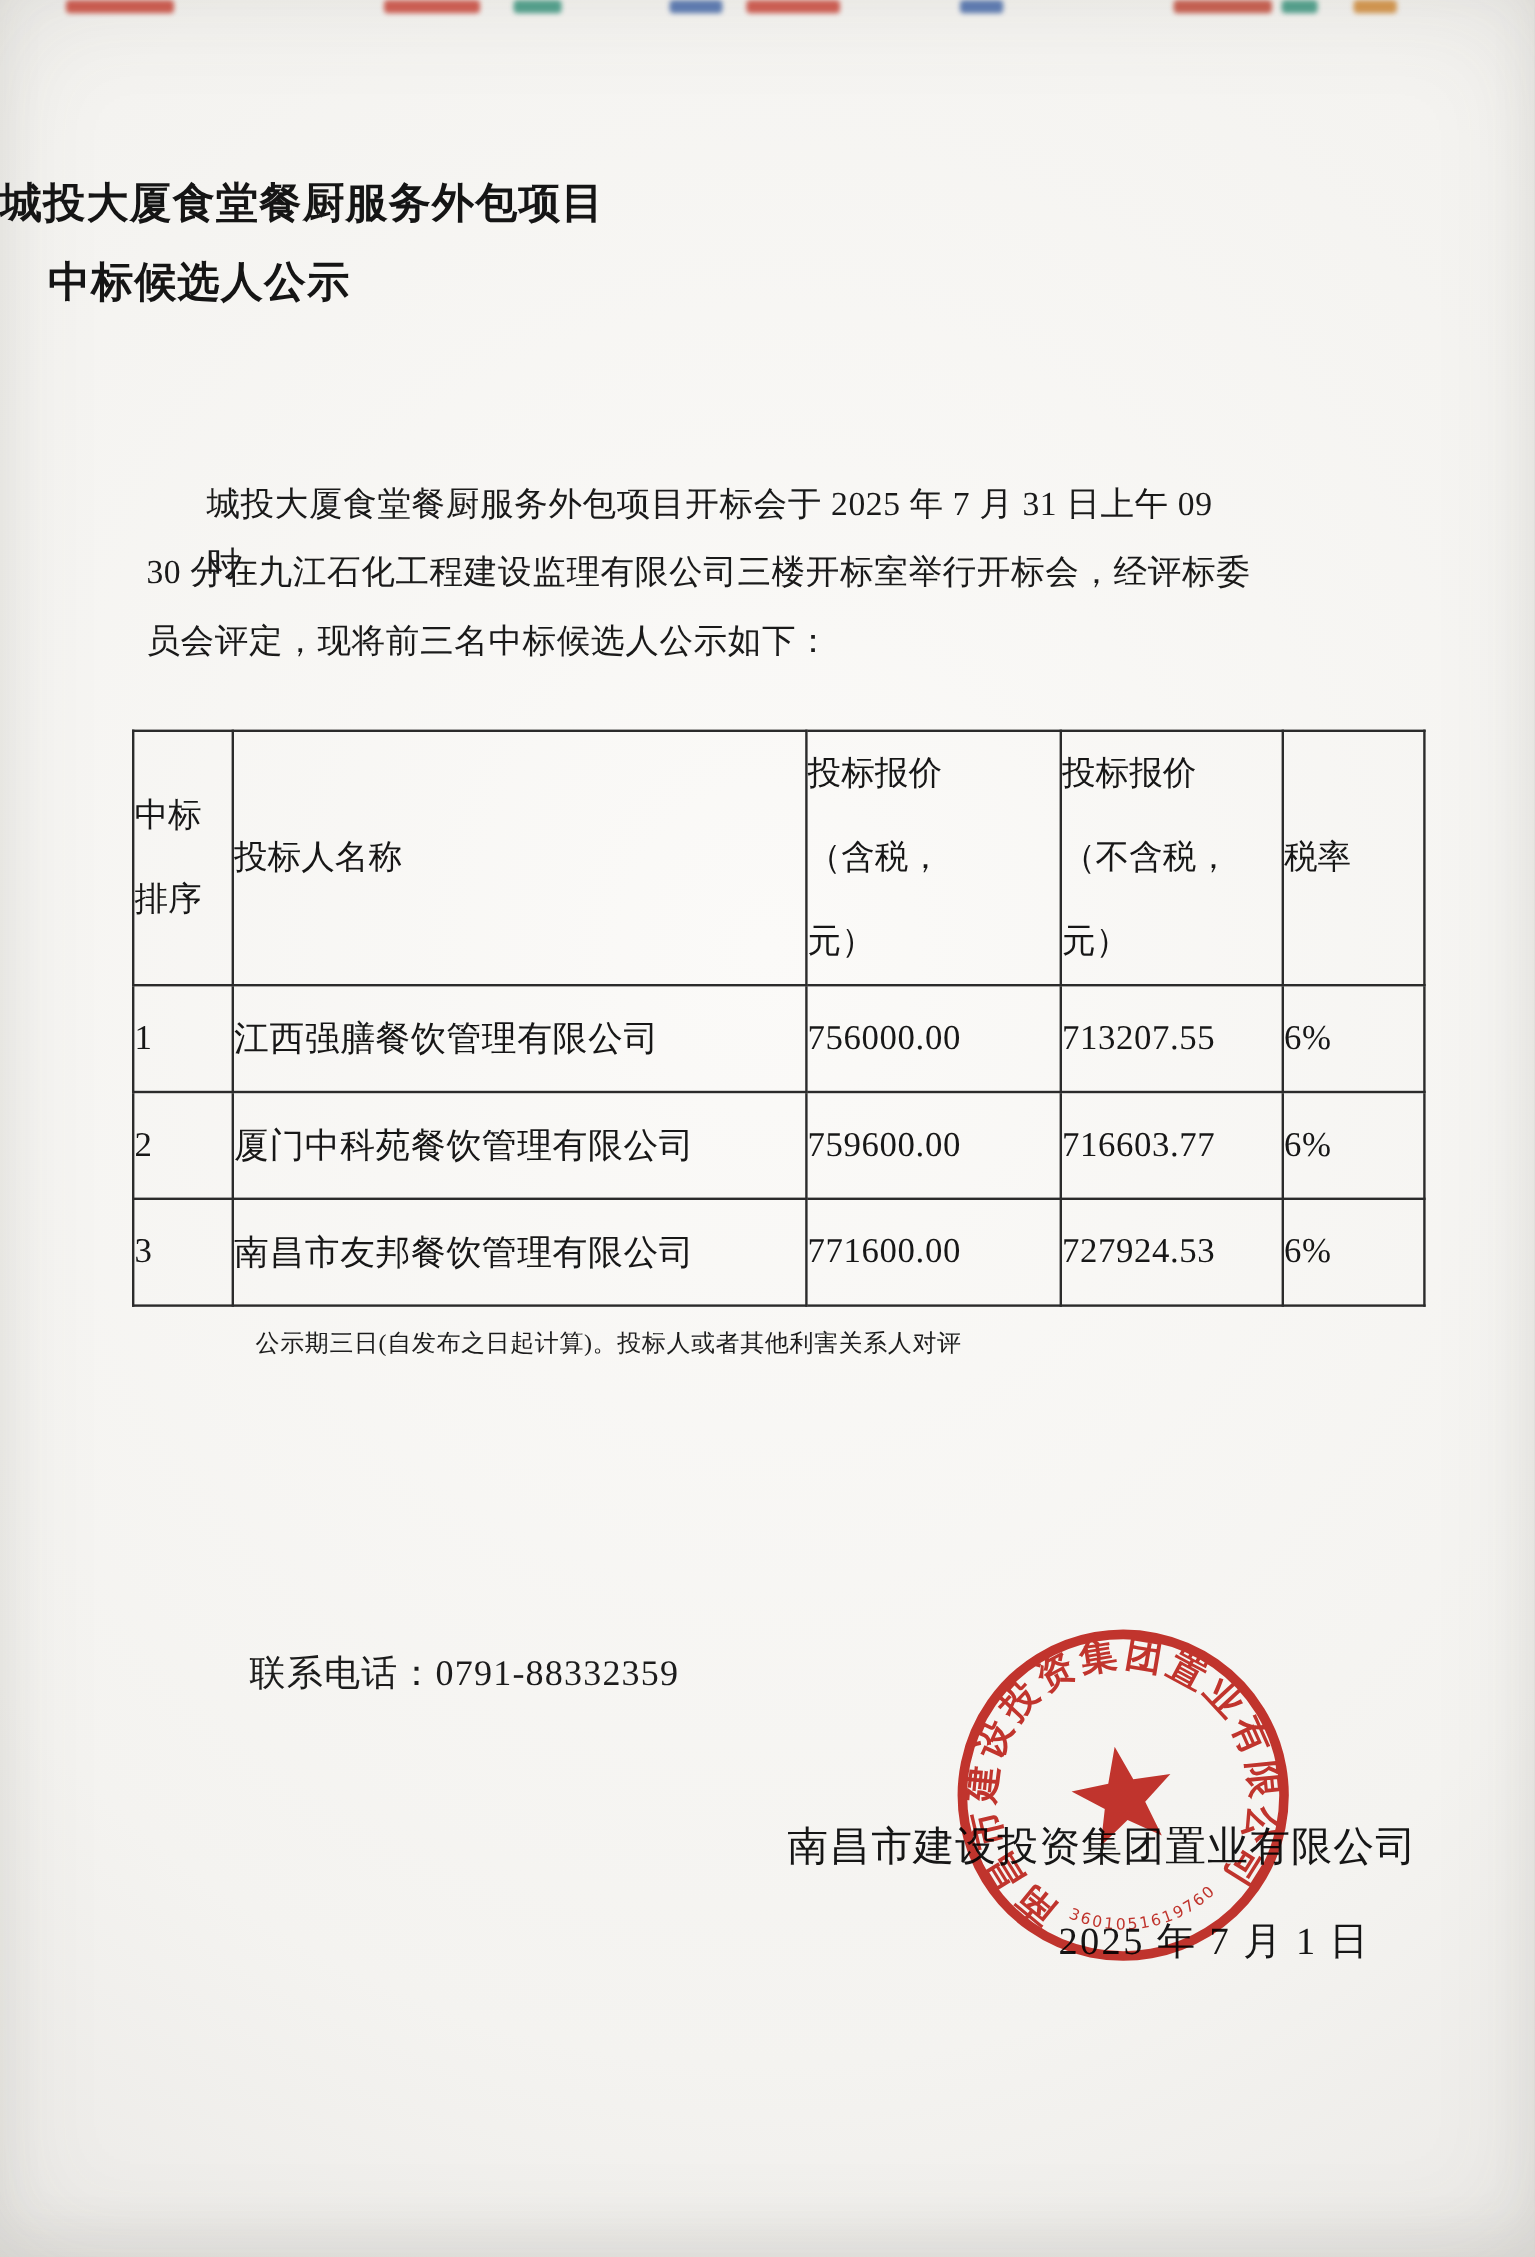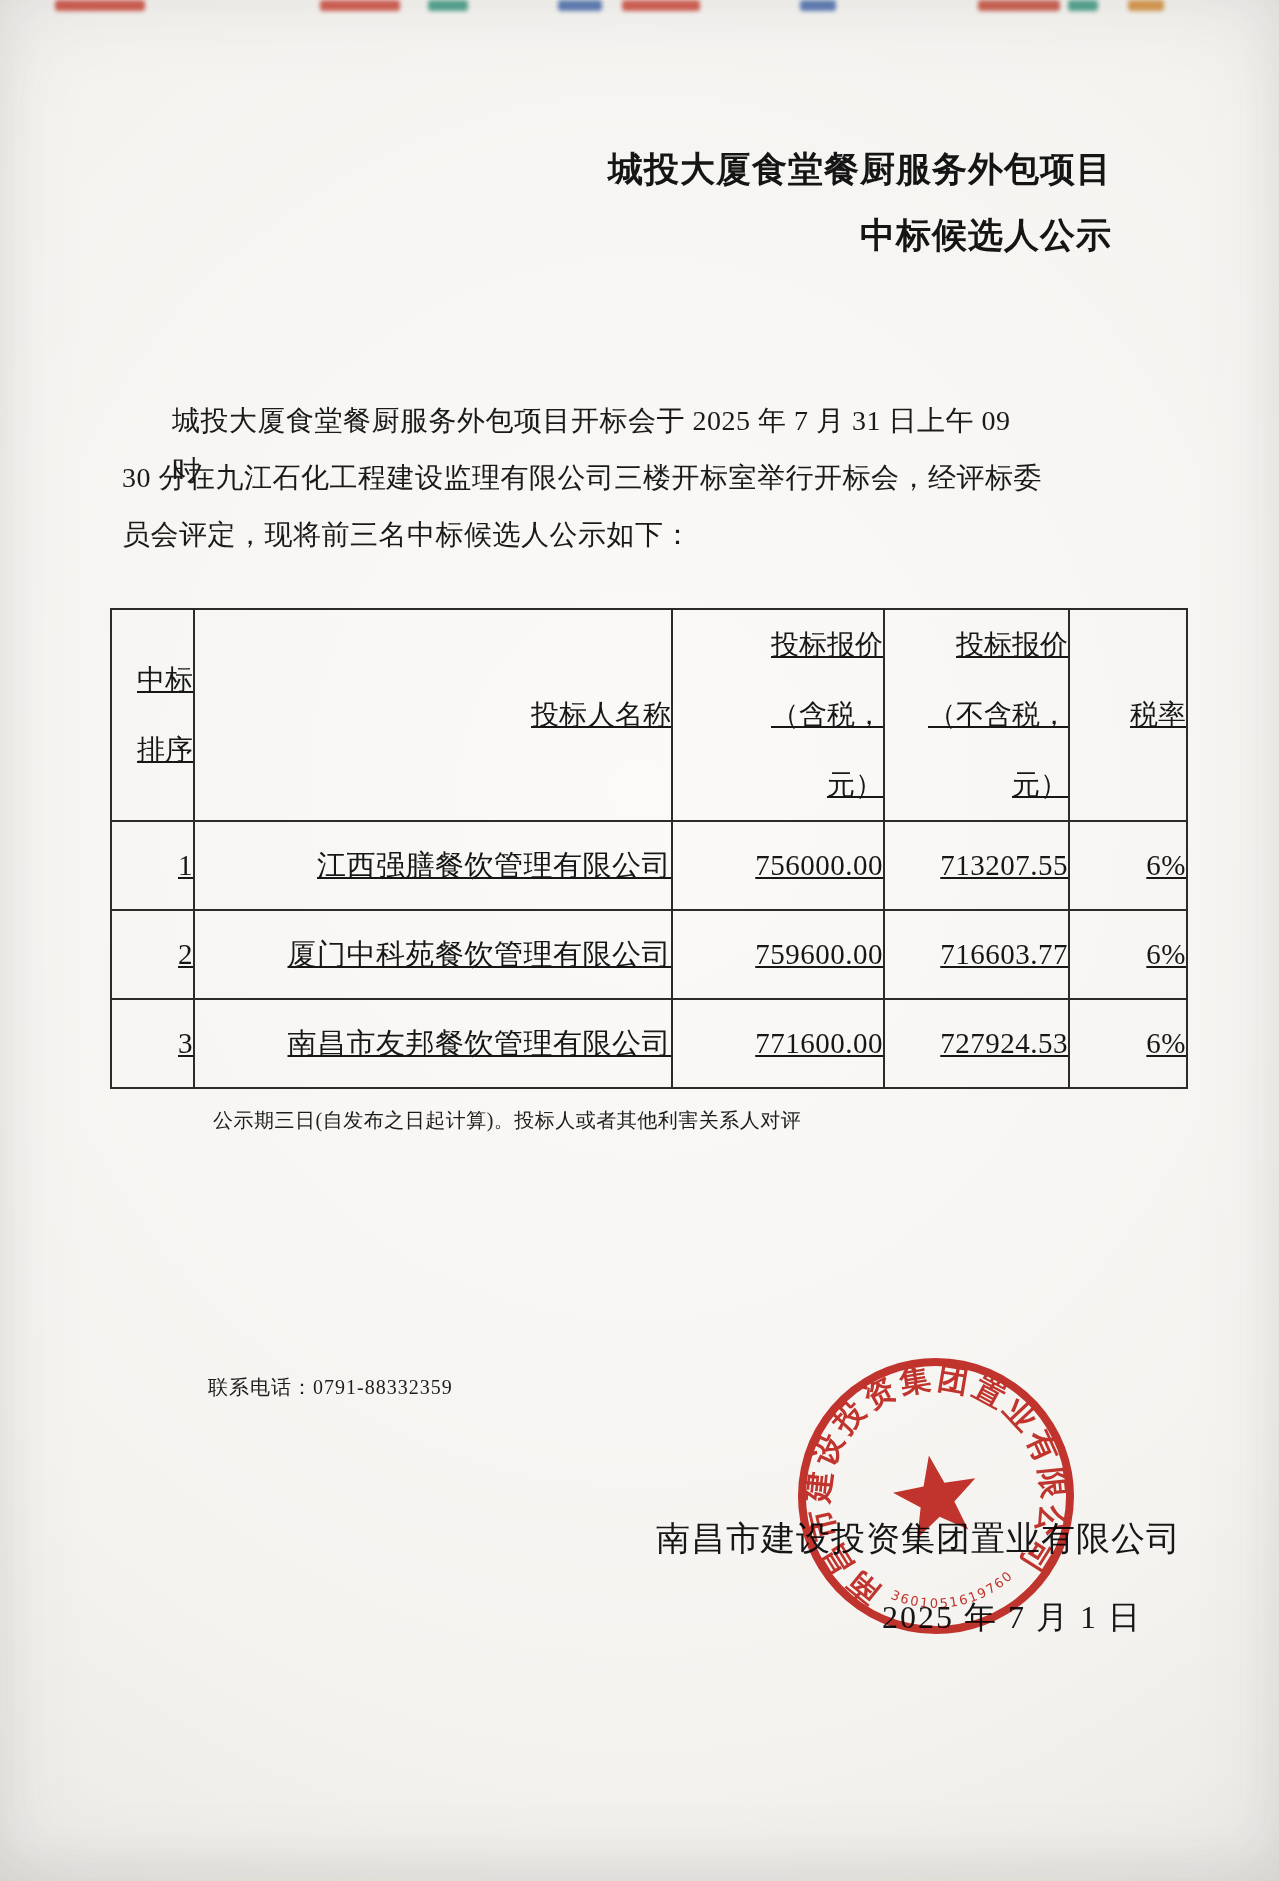--- a/index.html
+++ b/index.html
@@ -8,44 +8,44 @@
     position:relative; width:1279px; height:1881px; margin:0 auto;
     font-family:"Liberation Serif","DejaVu Serif",serif;
     color:#1c1c1c; overflow:hidden;
     background:
       radial-gradient(ellipse 120% 90% at 50% 42%, #fbfaf8 0%, #f4f3f0 55%, #e7e5e2 88%, #dddbd8 100%);
     box-shadow: inset 0 0 90px rgba(90,85,80,.10), inset 0 -18px 40px rgba(90,85,80,.08);
   }
   
   .artifact { position:absolute; top:0; height:11px; filter:blur(2px); opacity:.8; border-radius:3px; }
 
-  .title { position:absolute; left:0; width:1112px; text-align:right;
+  .title { position:absolute; left:0; width:1112px; text-align:left;
            font-size:35px; font-weight:700; letter-spacing:1px; color:#151515; }
   .title1 { top:146px; }
   .title2 { top:212px;padding-left:40px; }
 
   .intro { position:absolute; left:122px; top:396px; width:920px; font-size:28px; color:#1a1a1a; }
   .intro .line { display:block; height:57px; line-height:50px; letter-spacing:.5px; }
   .intro .line.indent { padding-left:50px; }
 
   table.bid { position:absolute; left:110px; top:608px; width:1076px;
               border-collapse:collapse; table-layout:fixed; }
   table.bid th, table.bid td {
-    border:2px solid #2b2b2b; text-align:right; vertical-align:middle;
-    font-weight:400; color:#171717;text-decoration:underline;
+    border:2px solid #2b2b2b; text-align:left; vertical-align:middle;
+    font-weight:400; color:#171717;
   }
   table.bid th { height:212px; font-size:28px; line-height:2.5; white-space:pre-line; }
   table.bid td { height:89px; font-size:29px; letter-spacing:.5px; }
 
   .notice { position:absolute; left:155px; top:1094px; width:940px; font-size:20px; }
   .notice .line { display:block; height:73px; line-height:52px; letter-spacing:.5px; }
   .notice .line.indent { padding-left:58px; }
 
   .agency { position:absolute; left:208px; top:1287px; font-size:30px; letter-spacing:1px; }
-  .phone  { position:absolute; left:208px; top:1374px; font-size:20px; letter-spacing:1px; }
+  .phone  { position:absolute; left:208px; top:1374px; font-size:30px; letter-spacing:1px; }
 
   .sig-company { position:absolute; left:656px; top:1516px; font-size:34px; letter-spacing:1px; color:#161616; }
   .sig-date    { position:absolute; left:882px; top:1596px; font-size:32px; letter-spacing:2px; color:#161616; }
 
   .stamp { position:absolute; left:788px; top:1348px; width:296px; height:296px;
            transform:rotate(-10deg); mix-blend-mode:multiply; opacity:.92; }
   .stamp svg { width:100%; height:100%; }
 </style>
 </head>
 <body>

